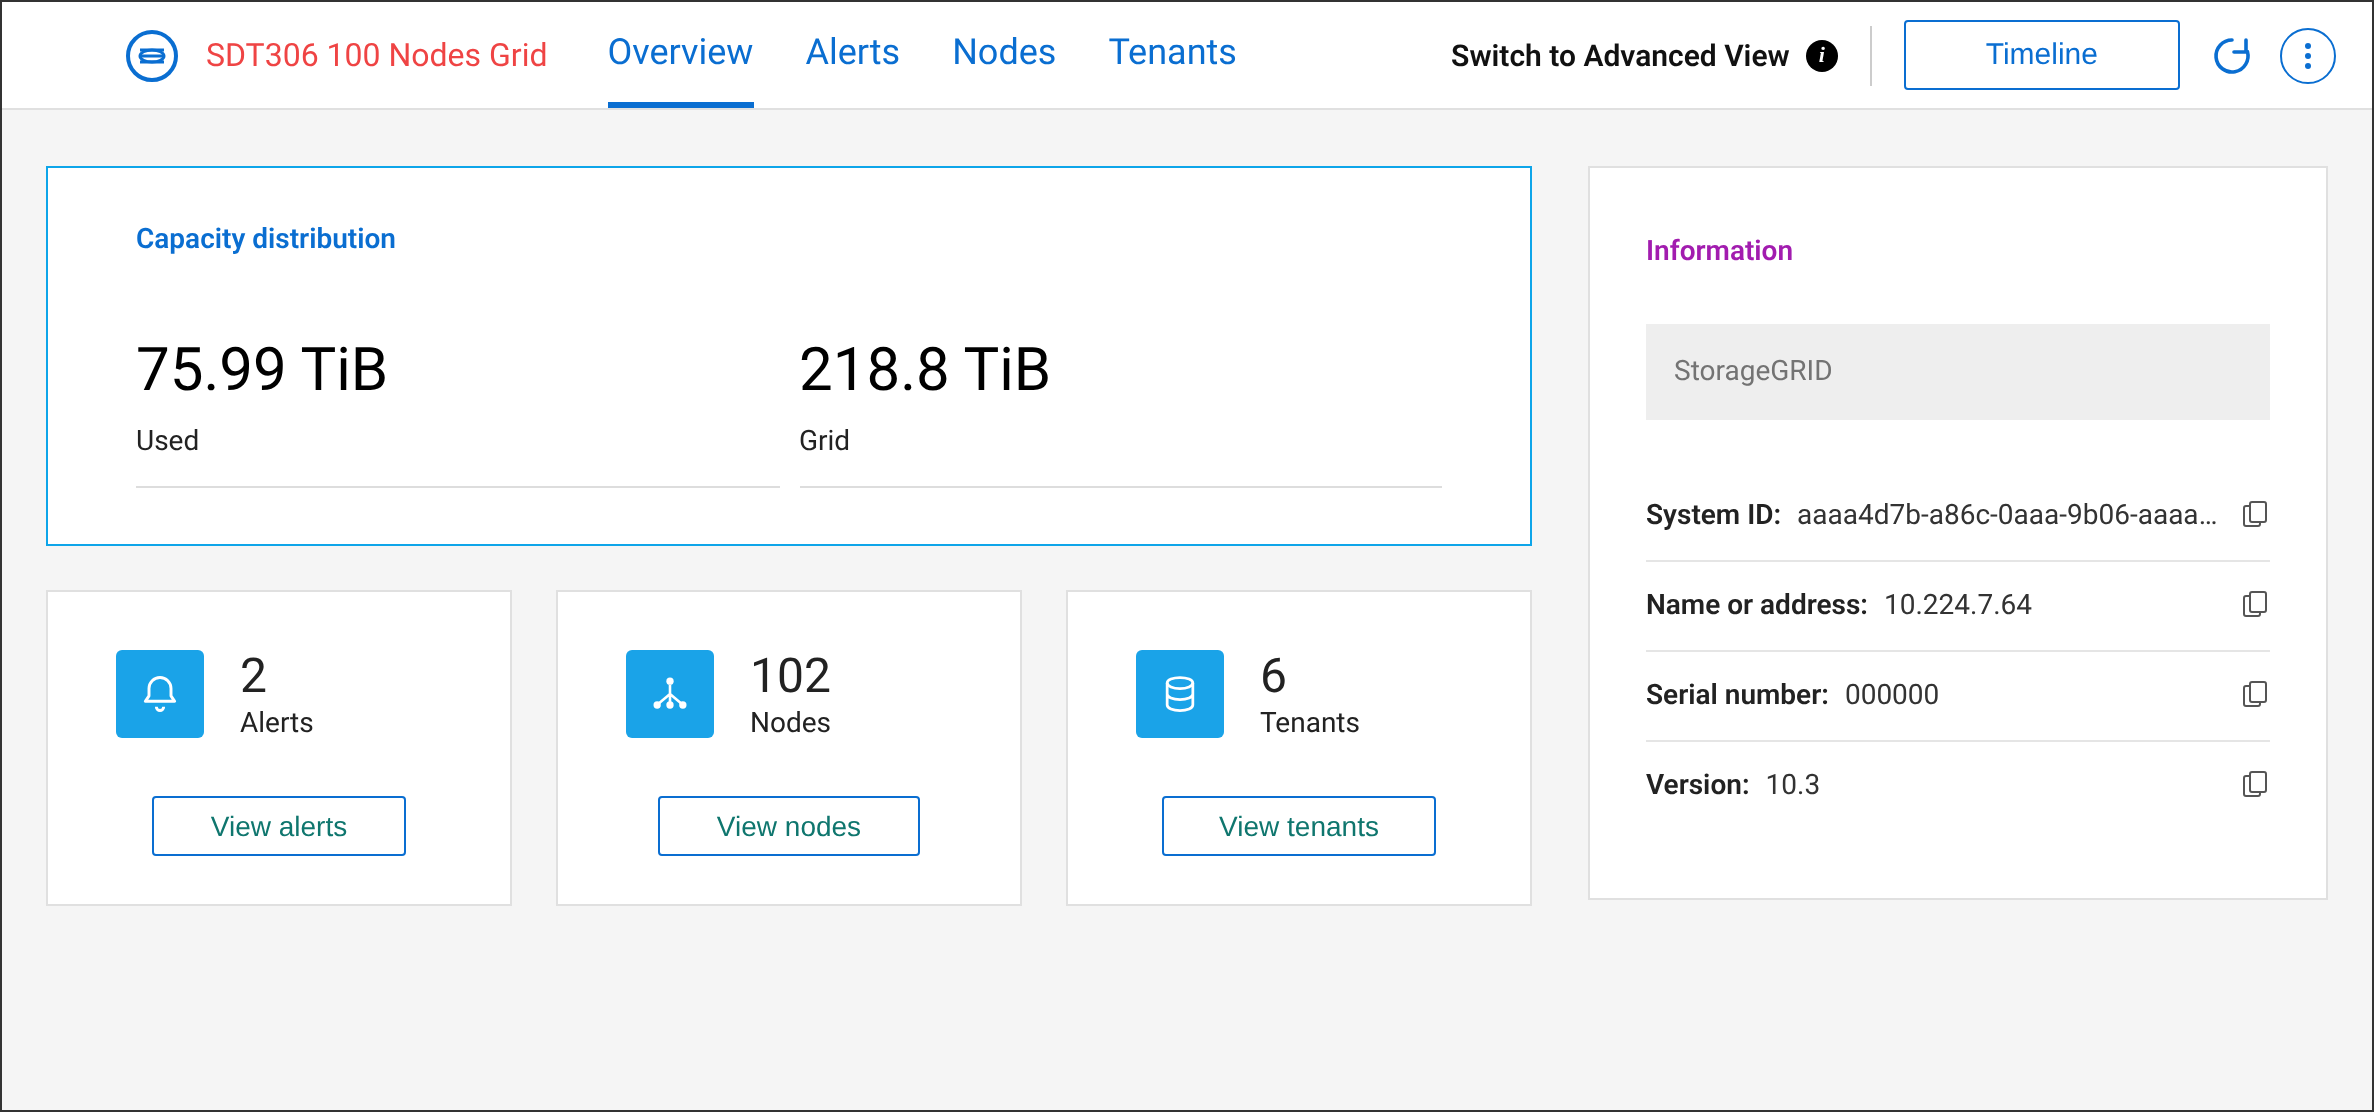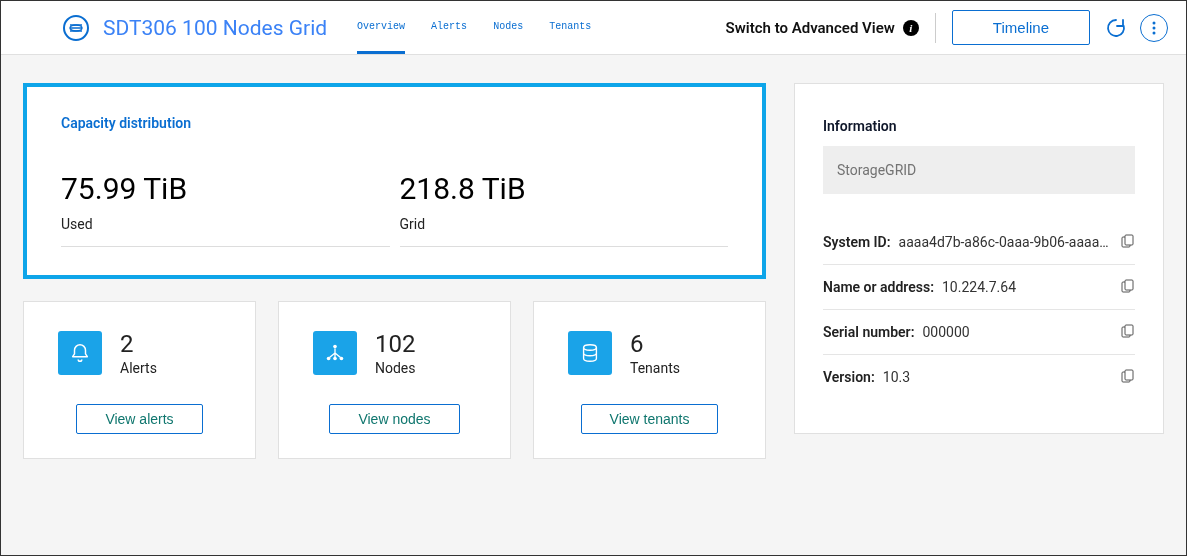--- a/index.html
+++ b/index.html
@@ -22,40 +22,39 @@
   .brand-icon {
     width: 26px; height: 26px;
     border: 2px solid #0a6ed1;
     border-radius: 50%;
     display: flex; align-items: center; justify-content: center;
     color: #0a6ed1;
     margin-right: 14px;
     margin-left: 44px;
   }
   .grid-title {
-    font-size: 21px;
-    color: #3b82f6;
+    font-size: 16px;
+    color: #ef4444;
     font-weight: 400;
   }
   .tabs {
     display: flex;
     margin-left: 30px;
     gap: 26px;
     height: 100%;
     align-items: center;
   }
   .tab {
     color: #0a6ed1;
-    font-size: 10px;
+    font-size: 18px;
     height: 100%;
     display: flex;
     align-items: center;
     border-bottom: 3px solid transparent;
     cursor: pointer;
-    font-family: Liberation Mono, monospace;
   }
   .tab.active { border-bottom-color: #0a6ed1; }
   .spacer { flex: 1; }
   .adv-view {
     font-size: 15px;
     color: #111;
     font-weight: 600;
     display: flex;
     align-items: center;
     gap: 8px;
@@ -91,22 +90,22 @@
   }
   .content {
     display: flex;
     gap: 28px;
     padding: 28px 22px;
   }
   .left-col { flex: 1; display:flex; flex-direction:column; gap:22px; }
   .right-col { width: 370px; }
   .card {
     background: #fff;
-    border: 4px solid #0ea5e9;
-    padding: 28px 34px;
+    border: 1px solid #0ea5e9;
+    padding: 28px 44px;
   }
   .card-title {
     color: #0a6ed1;
     font-size: 14px;
     font-weight: 600;
     margin-bottom: 40px;
   }
   .capacity-row { display:flex; gap: 10px; }
   .capacity-item { flex:1; border-bottom:1px solid #ddd; padding-bottom:14px; }
   .cap-val { font-size: 30px; color:#000000; font-weight:400; }
@@ -123,21 +122,21 @@
     display:flex;align-items:center;justify-content:center;color:#fff;
   }
   .stat-val { font-size:24px; color:#222; }
   .stat-lbl { font-size:14px; color:#222; margin-top:2px; }
   .stat-btn {
     margin-top: 28px;
     border:1px solid #0a6ed1; color:#0f766e; background:#fff;
     padding: 6px 28px; font-size:14px; cursor:pointer; border-radius:2px;
   }
   .info-card { background:#fff; border:1px solid #e0e0e0; padding: 34px 28px; }
-  .info-title { color:#0f172a; font-size:14px; font-weight:600; margin-bottom:12px;}
+  .info-title { color:#a21caf; font-size:14px; font-weight:600; margin-bottom:28px;}
   .info-banner {
     background:#eee; padding:16px 14px; font-size:14px; color:#737373;
     margin-bottom: 26px;
   }
   .info-row {
     display:flex; align-items:center; border-bottom:1px solid #e5e5e5;
     padding: 14px 0;
   }
   .info-row:last-child { border-bottom:none; }
   .info-key { font-size:14px; color:#222; font-weight:600; margin-right:8px; white-space:nowrap;}

